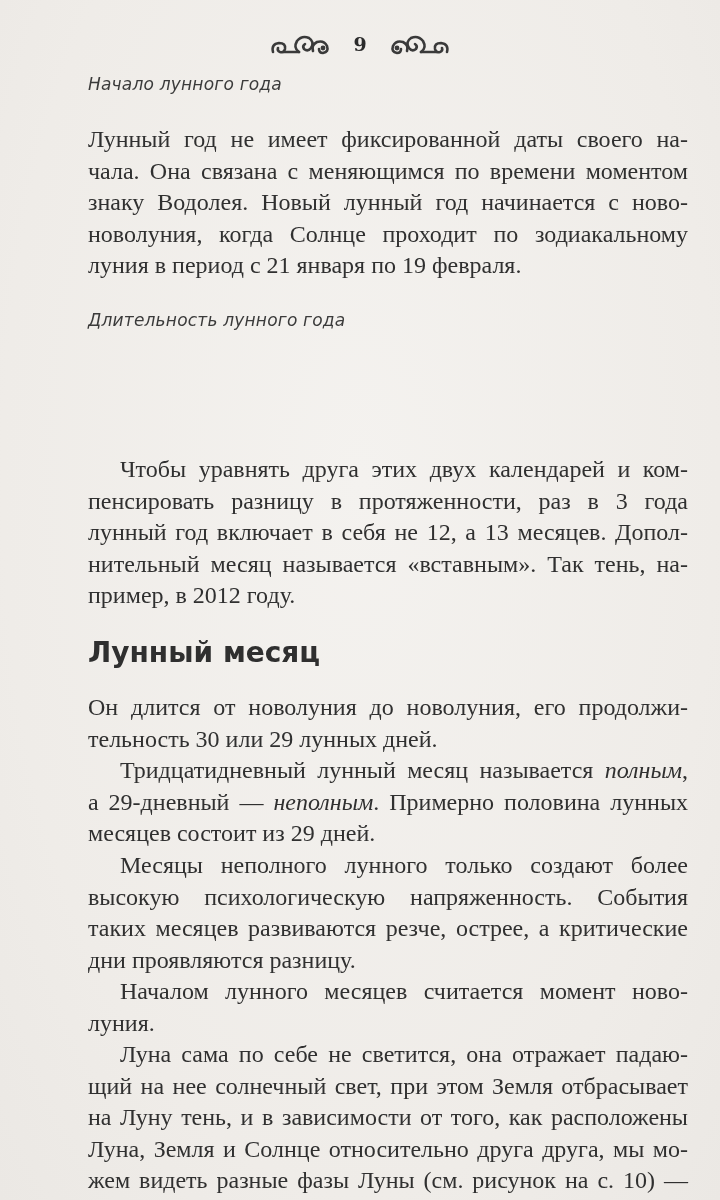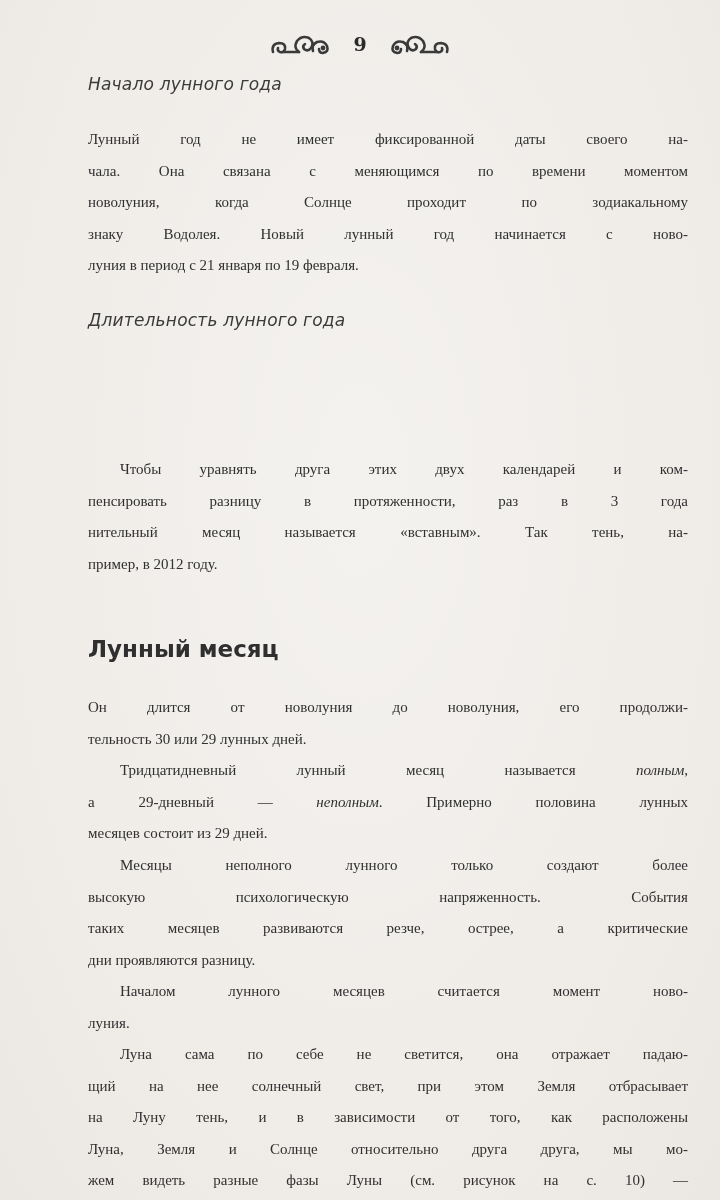--- a/index.html
+++ b/index.html
@@ -48,29 +48,29 @@
       font-size: 17px;
       color: #3b3b3b;
       letter-spacing: 0.2px;
       white-space: nowrap;
     }
     .h1 {
       position: absolute;
       left: 88px;
       font-family: "DejaVu Sans", sans-serif;
       font-weight: bold;
-      font-size: 23px;
+      font-size: 28px;
       color: #2f2f2f;
       white-space: nowrap;
     }
     .para {
       position: absolute;
       left: 88px;
       width: 600px;
-      font-size: 15px;
+      font-size: 24px;
       line-height: 31.5px;
       color: #303030;
     }
     .line {
       display: block;
       white-space: nowrap;
       text-align: justify;
       text-align-last: justify;
       height: 31.5px;
     }
@@ -111,31 +111,32 @@
         <circle cx="54" cy="16" r="2.4" fill="#3a3a3a"></circle>
       </svg>
     </span>
   </div>
 
   <div class="h2" style="top:74px;">Начало лунного года</div>
 
   <div class="para" style="top:124px;">
     <span class="line">Лунный год не имеет фиксированной даты своего на-</span>
     <span class="line">чала. Она связана с меняющимся по времени моментом</span>
+    <span class="line">знаку Водолея. Новый лунный год начинается с ново-</span>
     <span class="line">новолуния, когда Солнце проходит по зодиакальному</span>
-    <span class="line">знаку Водолея. Новый лунный год начинается с ново-</span>
     <span class="line last">луния в период с 21 января по 19 февраля.</span>
   </div>
 
   <div class="h2" style="top:310px;">Длительность лунного года</div>
 
 
   <div class="para" style="top:454px;">
     <span class="line indent">Чтобы уравнять друга этих двух календарей и ком-</span>
     <span class="line">пенсировать разницу в протяженности, раз в 3 года</span>
+    <span class="line">лунный год включает в себя не 12, а 13 месяцев. Допол-</span>
     <span class="line">нительный месяц называется «вставным». Так тень, на-</span>
     <span class="line last">пример, в 2012 году.</span>
   </div>
 
   <div class="h1" style="top:636px;">Лунный месяц</div>
 
   <div class="para" style="top:692px;">
     <span class="line">Он длится от новолуния до новолуния, его продолжи-</span>
     <span class="line last">тельность 30 или 29 лунных дней.</span>
   </div>

